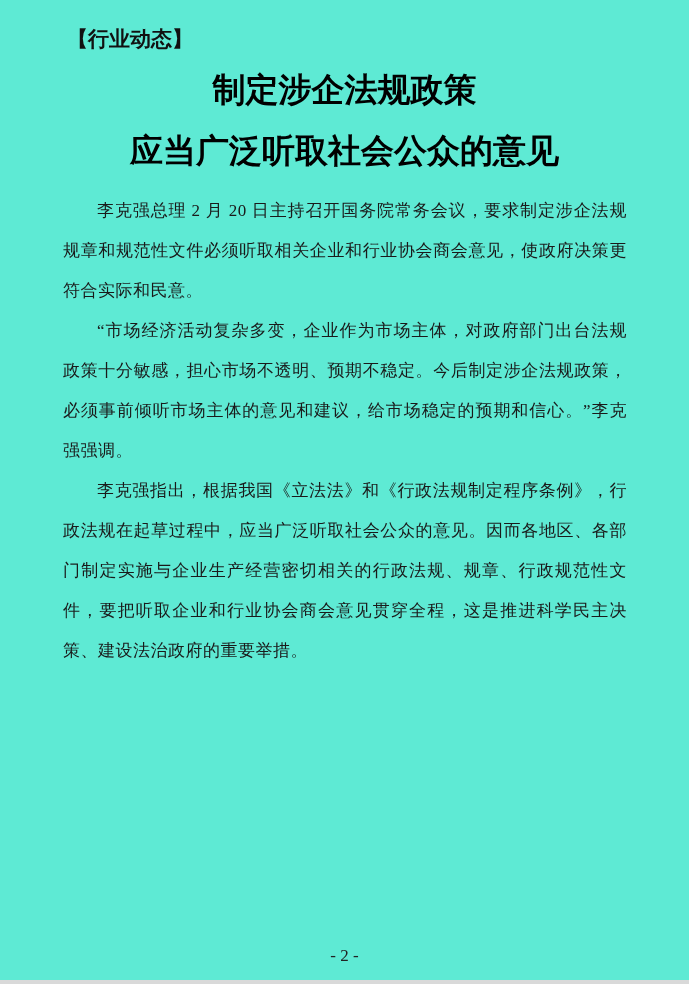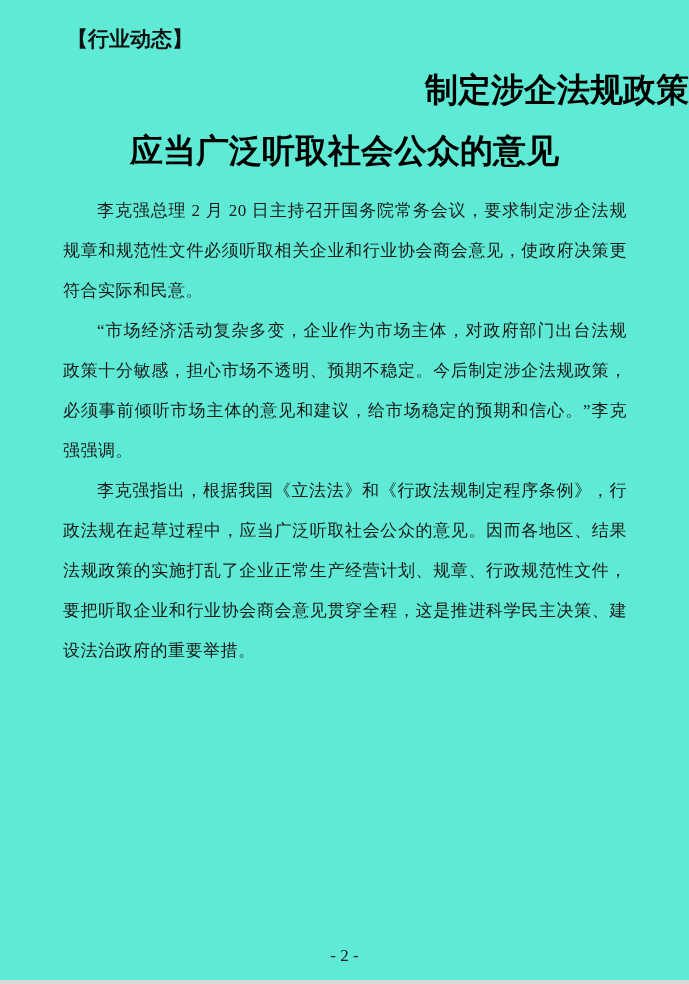--- a/index.html
+++ b/index.html
@@ -23,21 +23,21 @@
     color: #111111;
   }
   .doc-title {
     text-align: center;
     font-weight: bold;
     color: #000000;
     font-size: 33px;
     line-height: 37px;
     font-family: "Liberation Serif", serif;
   }
-  .doc-title .line1 { margin-top: 21px; text-align: right; }
+  .doc-title .line1 { margin-top: 21px; }
   .doc-title .line2 { margin-top: 24px; }
   .body-text {
     margin: 21px 62px 0 63px;
     font-size: 17px;
     line-height: 40px;
     color: #1a1a1a;
   }
   .body-text p {
     text-align: justify;
     text-justify: inter-character;
@@ -71,20 +71,20 @@
   <div class="section-tag">【行业动态】</div>
 
   <div class="doc-title">
     <div class="line1">制定涉企法规政策</div>
     <div class="line2">应当广泛听取社会公众的意见</div>
   </div>
 
   <div class="body-text">
     <p>李克强总理 2 月 20 日主持召开国务院常务会议，要求制定涉企法规规章和规范性文件必须听取相关企业和行业协会商会意见，使政府决策更符合实际和民意。</p>
     <p>“市场经济活动复杂多变，企业作为市场主体，对政府部门出台法规政策十分敏感，担心市场不透明、预期不稳定。今后制定涉企法规政策，必须事前倾听市场主体的意见和建议，给市场稳定的预期和信心。”李克强强调。</p>
-    <p>李克强指出，根据我国《立法法》和《行政法规制定程序条例》，行政法规在起草过程中，应当广泛听取社会公众的意见。因而各地区、结果法规政策的实施打乱了企业正常生产经营计划、规章、行政规范性文件，要把听取企业和行业协会商会意见贯穿全程，这是推进科学民主决策、建设法治政府的重要举措。</p>
+    <p>李克强指出，根据我国《立法法》和《行政法规制定程序条例》，行政法规在起草过程中，应当广泛听取社会公众的意见。因而各地区、各部门制定实施与企业生产经营密切相关的行政法规、规章、行政规范性文件，要把听取企业和行业协会商会意见贯穿全程，这是推进科学民主决策、建设法治政府的重要举措。</p>
   </div>
 
   <div class="page-footer">- 2 -</div>
 
   <div class="page-bottom-edge"></div>
 
 </div>
 
 </body></html>

